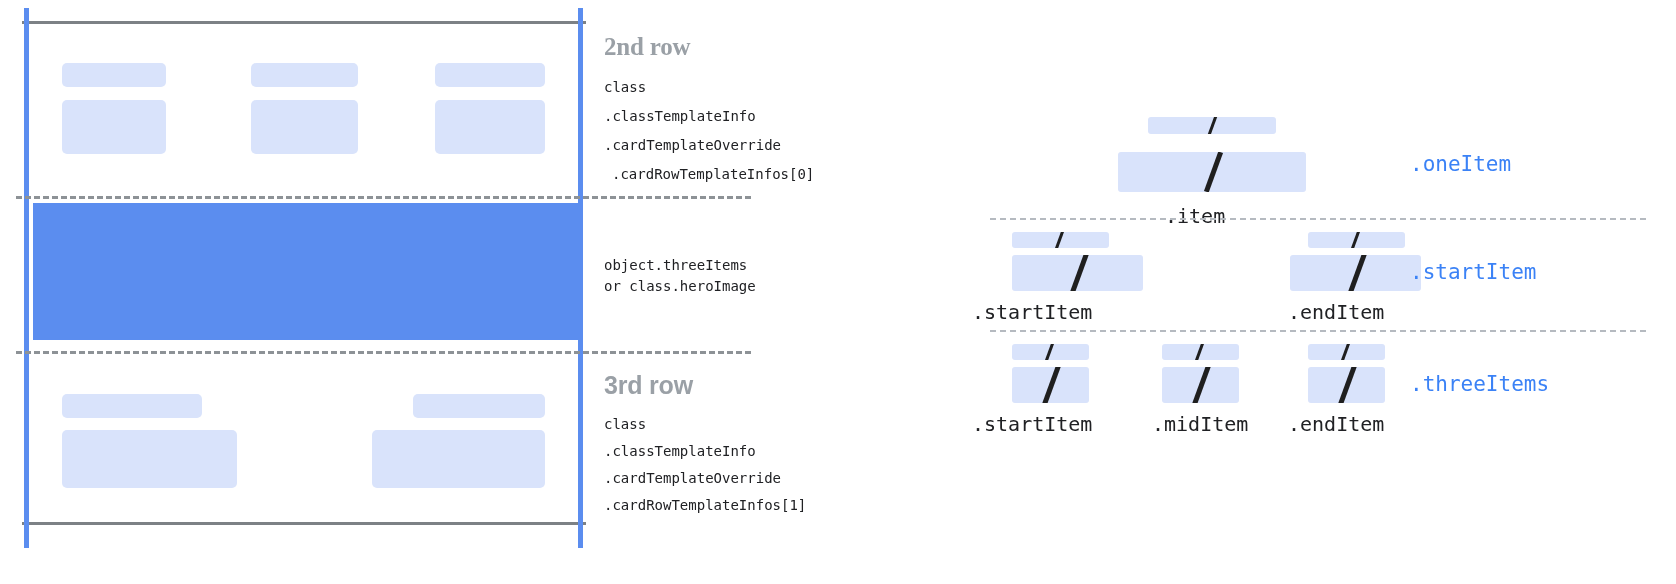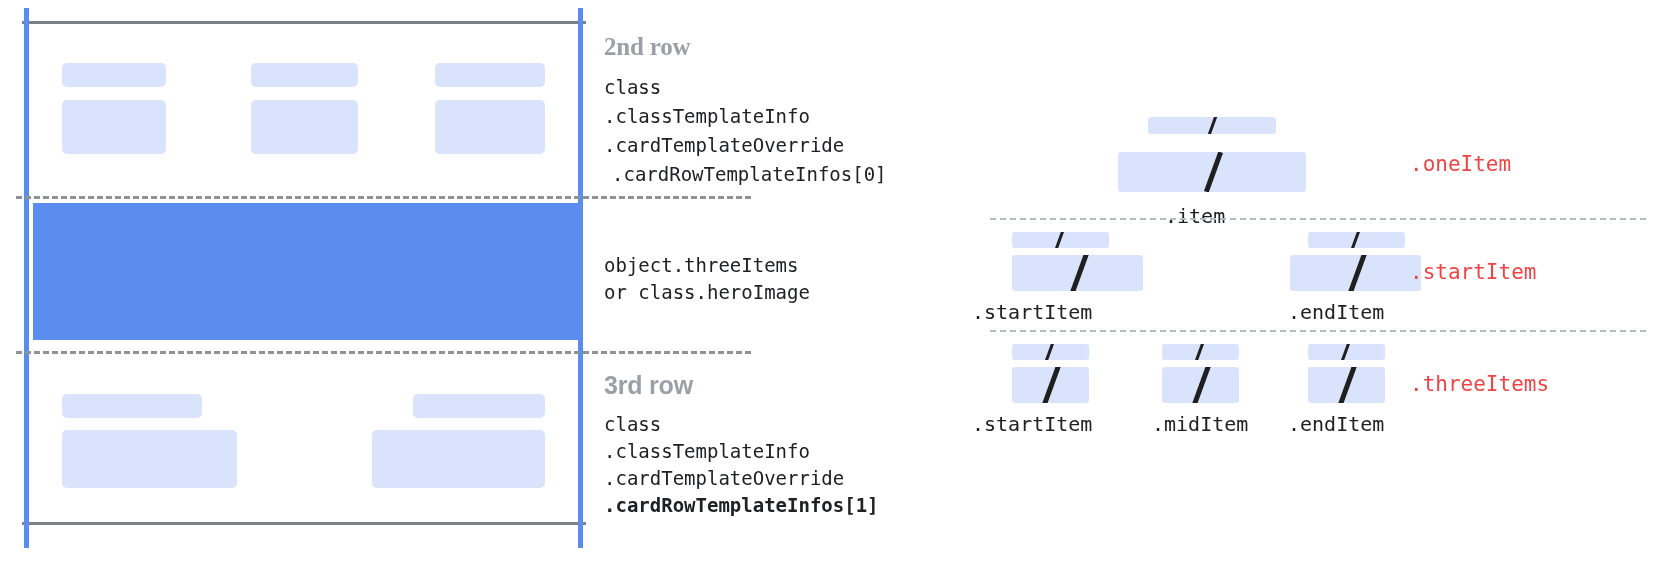--- a/index.html
+++ b/index.html
@@ -54,21 +54,21 @@
     font-family: "Liberation Sans", sans-serif;
     font-size: 25px;
     font-weight: bold;
     color: #9aa0a6;
     letter-spacing: -0.2px;
     white-space: pre;
   }
   .anno-code {
     position: absolute;
     font-family: "DejaVu Sans Mono", monospace;
-    font-size: 19px;
+    font-size: 14px;
     line-height: 29px;
     color: #202124;
     white-space: pre;
   }
 
   
   #right-panel {
     position: absolute;
     left: 960px; top: 0;
     width: 716px; height: 584px;
@@ -94,21 +94,21 @@
     position: absolute;
     font-family: "DejaVu Sans Mono", monospace;
     font-size: 20px;
     color: #202124;
     white-space: pre;
   }
   .grp {
     position: absolute;
     font-family: "DejaVu Sans Mono", monospace;
     font-size: 21px;
-    color: #ef4444;
+    color: #3b82f6;
     white-space: pre;
   }
 </style>
 </head>
 <body>
 
 <div id="left-panel">
 
   <div class="card-frame-line" style="top:21px;"></div>
   <div class="card-frame-line" style="top:522px;"></div>
@@ -144,27 +144,27 @@
 
 <div>
 
   <div class="anno-title" style="left:604px; top:33px;font-family:Liberation Serif, serif;">2nd row</div>
   <div class="anno-code" style="left:604px; top:73px;">class</div>
   <div class="anno-code" style="left:604px; top:102px;">.classTemplateInfo</div>
   <div class="anno-code" style="left:604px; top:131px;">.cardTemplateOverride</div>
   <div class="anno-code" style="left:612px; top:160px;">.cardRowTemplateInfos[0]</div>
 
   <div class="anno-code" style="left:604px; top:251px;">object.threeItems</div>
-  <div class="anno-code" style="left:604px; top:278px;">or class.heroImage</div>
+  <div class="anno-code" style="left:604px; top:272px;">or class.heroImage</div>
 
   <div class="anno-title" style="left:604px; top:371px;">3rd row</div>
   <div class="anno-code" style="left:604px; top:410px;">class</div>
   <div class="anno-code" style="left:604px; top:437px;">.classTemplateInfo</div>
   <div class="anno-code" style="left:604px; top:464px;">.cardTemplateOverride</div>
-  <div class="anno-code" style="left:604px; top:491px;font-weight:bold;">.cardRowTemplateInfos[1]</div>
+  <div class="anno-code" style="left:604px; top:491px;">.cardRowTemplateInfos[1]</div>
 </div>
 
 <div id="right-panel">
 
   <div>
     <div class="slot" style="left:188px; top:117px; width:128px; height:17px;">
       <span class="slash" style="left:63px; top:-6px; width:3px; height:29px;"></span>
     </div>
     <div class="slot" style="left:158px; top:152px; width:188px; height:40px;">
       <span class="slash" style="left:93px; top:-1px; width:5px; height:42px;"></span>

